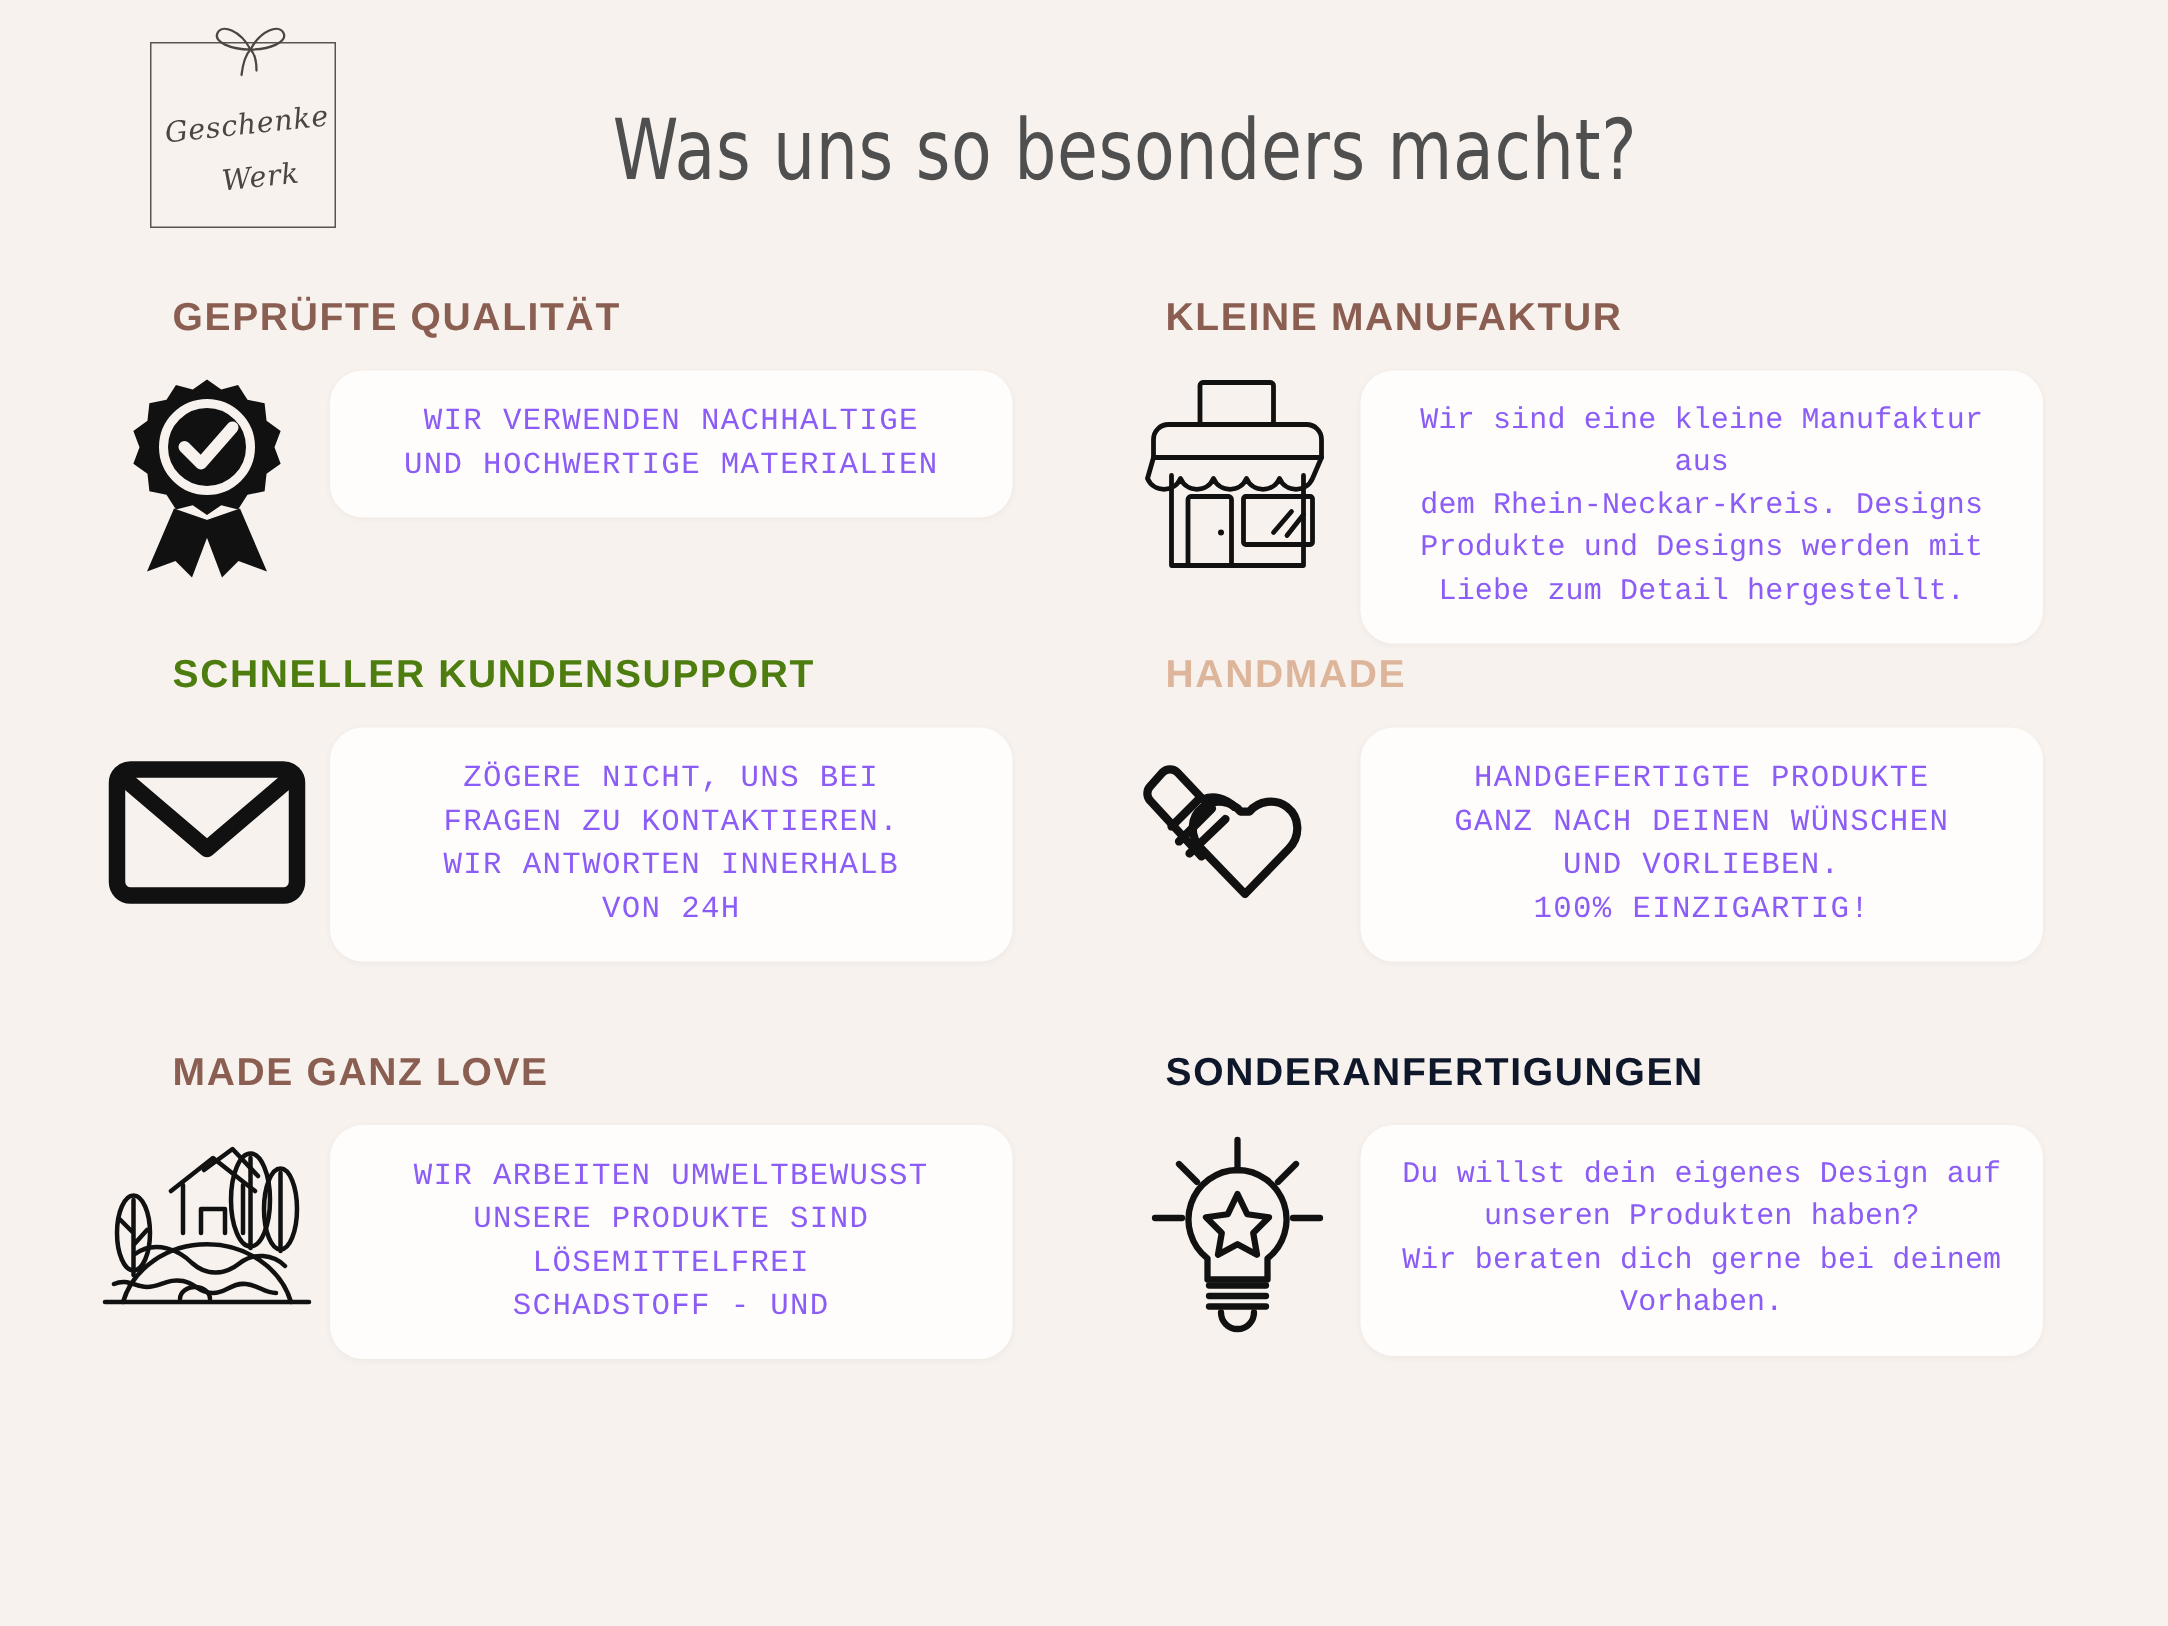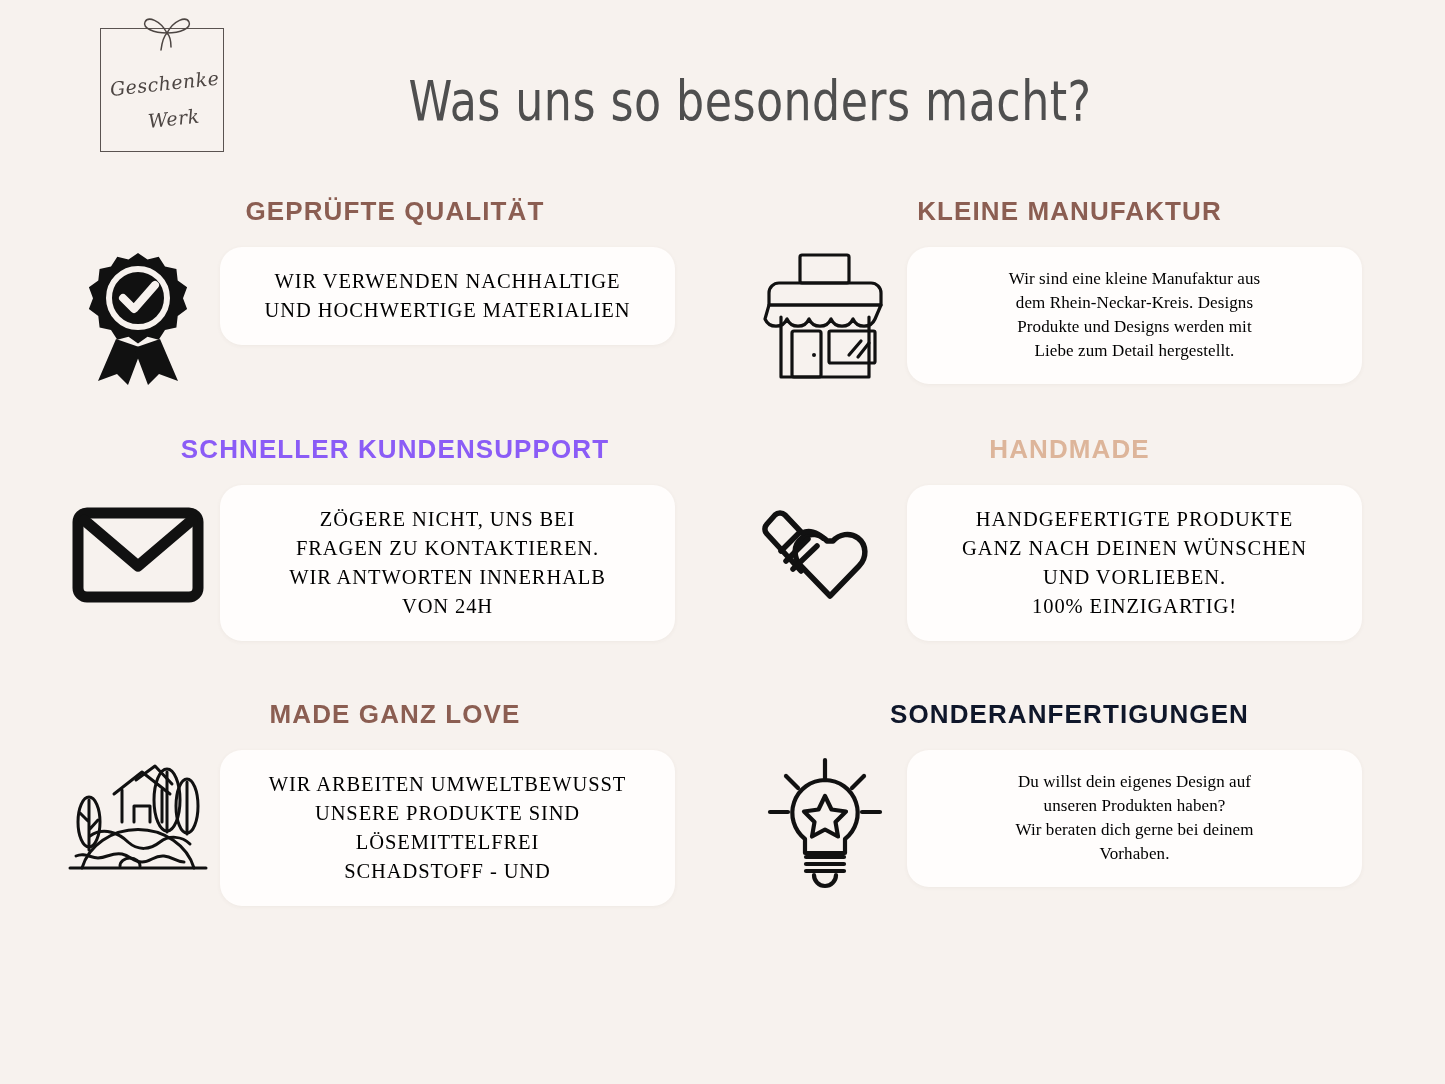--- a/index.html
+++ b/index.html
@@ -103,21 +103,20 @@
   .feature.col-right { left: 742px; }
   .feature.row-1 { top: 0px; }
   .feature.row-2 { top: 238px; }
   .feature.row-3 { top: 503px; }
 
   .feature-title {
     font-family: "Liberation Sans", sans-serif;
     font-weight: bold;
     font-size: 26px;
     letter-spacing: 1.1px;
-    text-align: center;
     margin: 0 0 20px 0;
     width: 100%;
     white-space: nowrap;
   }
   .feature.col-left .feature-title  { padding-left: 60px; box-sizing: border-box; }
   .feature.col-right .feature-title { padding-left: 35px; box-sizing: border-box; }
 
   .feature-body {
     display: flex;
     align-items: flex-start;
@@ -138,31 +137,31 @@
     box-shadow: 0 1px 4px rgba(90,70,60,0.055);
     padding: 20px 18px;
     box-sizing: border-box;
     flex: 1;
     display: flex;
     flex-direction: column;
     justify-content: center;
   }
   .card-line {
     text-align: center;
-    color: #000000;
-    font-family: Liberation Serif, serif;
+    color: #8b5cf6;
+    font-family: Liberation Mono, monospace;
     font-weight: 300;
     line-height: 1.42;
   }
   .card-upper .card-line {
     font-size: 20.5px;
     letter-spacing: 0.9px;
   }
   .card-sentence .card-line {
-    font-size: 17px;
+    font-size: 20px;
     letter-spacing: 0.1px;
   }
 </style>
 </head>
 <body>
 
 <div class="header">
 
   <div class="logo">
     <div class="logo-frame"></div>
@@ -227,21 +226,21 @@
       <div class="feature-card card-sentence">
         <div class="card-line">Wir sind eine kleine Manufaktur aus</div>
         <div class="card-line">dem Rhein-Neckar-Kreis. Designs</div>
         <div class="card-line">Produkte und Designs werden mit</div>
         <div class="card-line">Liebe zum Detail hergestellt.</div>
       </div>
     </div>
   </div>
 
   <div class="feature col-left row-2">
-    <div class="feature-title" style="color:#8b5cf6">SCHNELLER KUNDENSUPPORT</div>
+    <div class="feature-title" style="color:#4d7c0f">SCHNELLER KUNDENSUPPORT</div>
     <div class="feature-body">
       <div class="feature-icon">
         <svg width="140" height="112" viewBox="0 0 140 112">
           <g fill="none" stroke="#111111" stroke-width="11" stroke-linejoin="round" stroke-linecap="round">
             <rect x="10" y="14" width="120" height="84" rx="9"></rect>
             <path d="M16,21 L70,67 L124,21"></path>
           </g>
         </svg>
       </div>
       <div class="feature-card card-upper">

